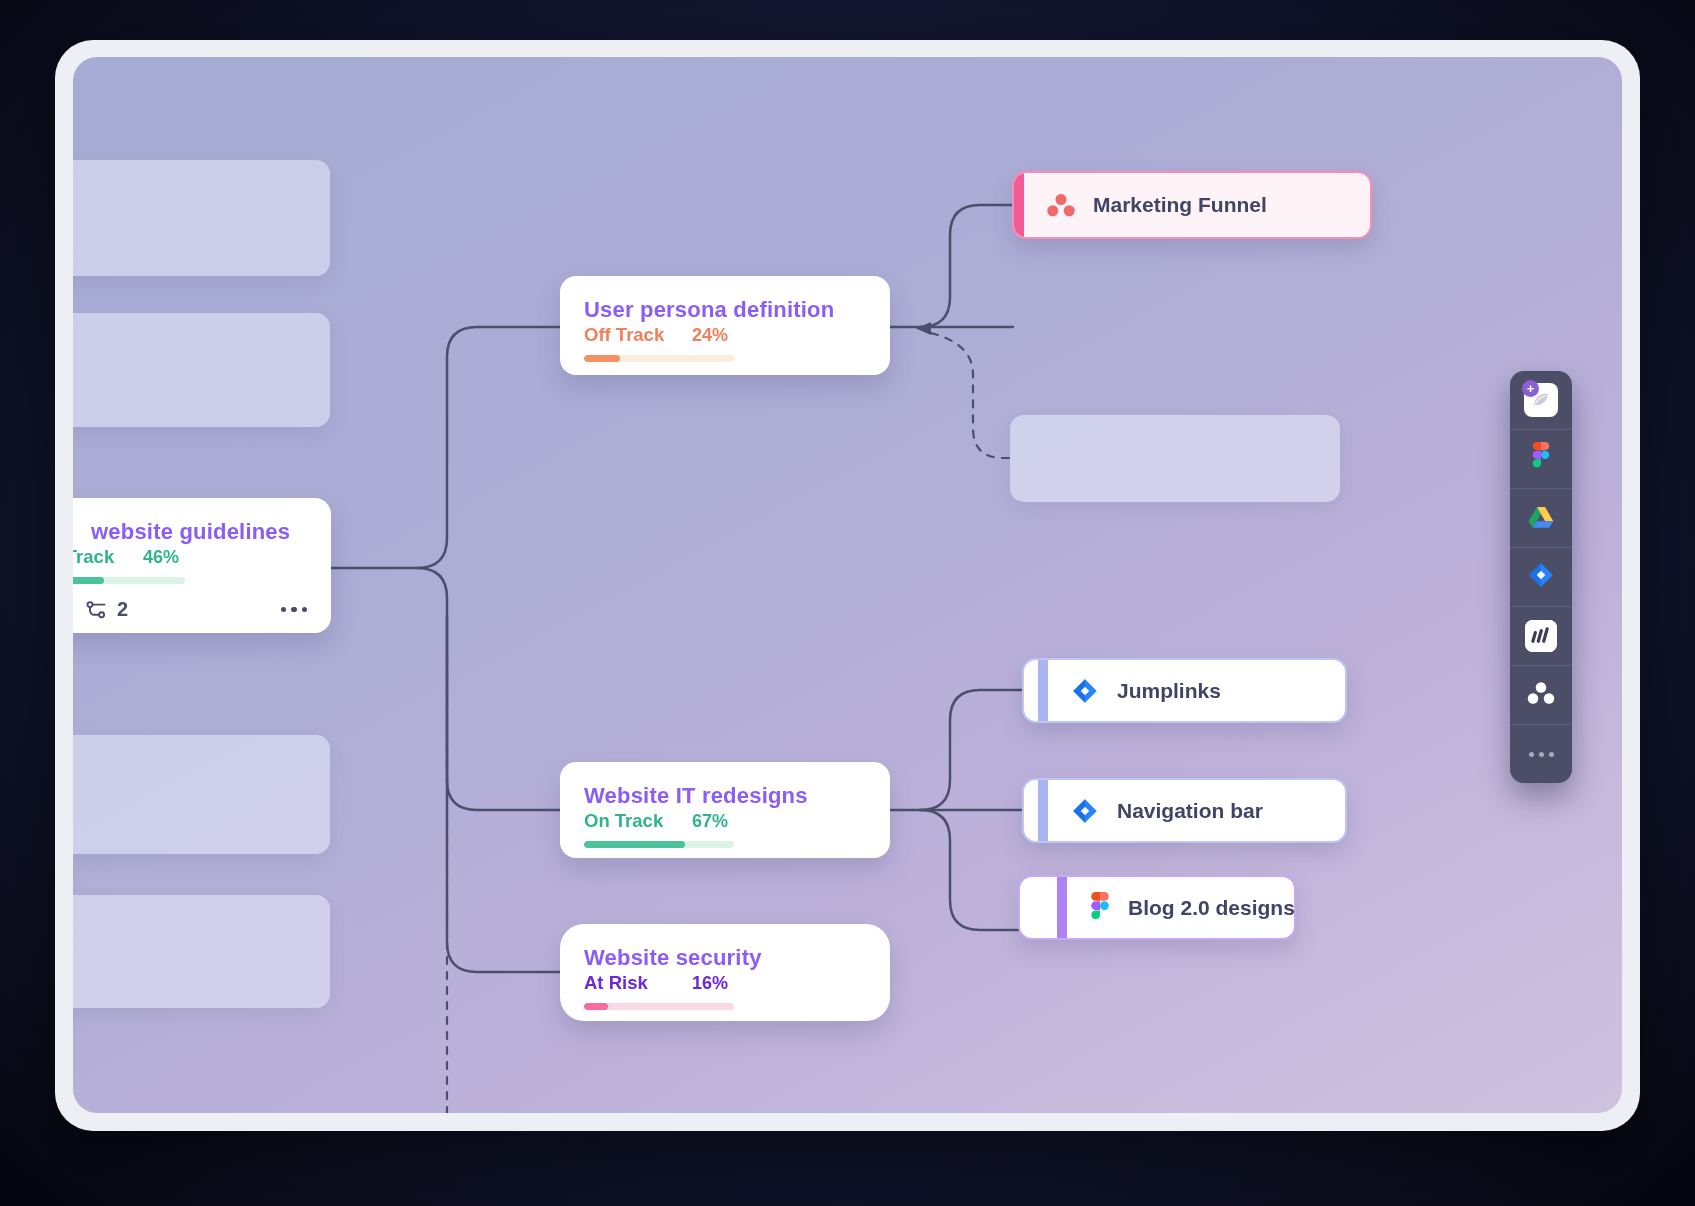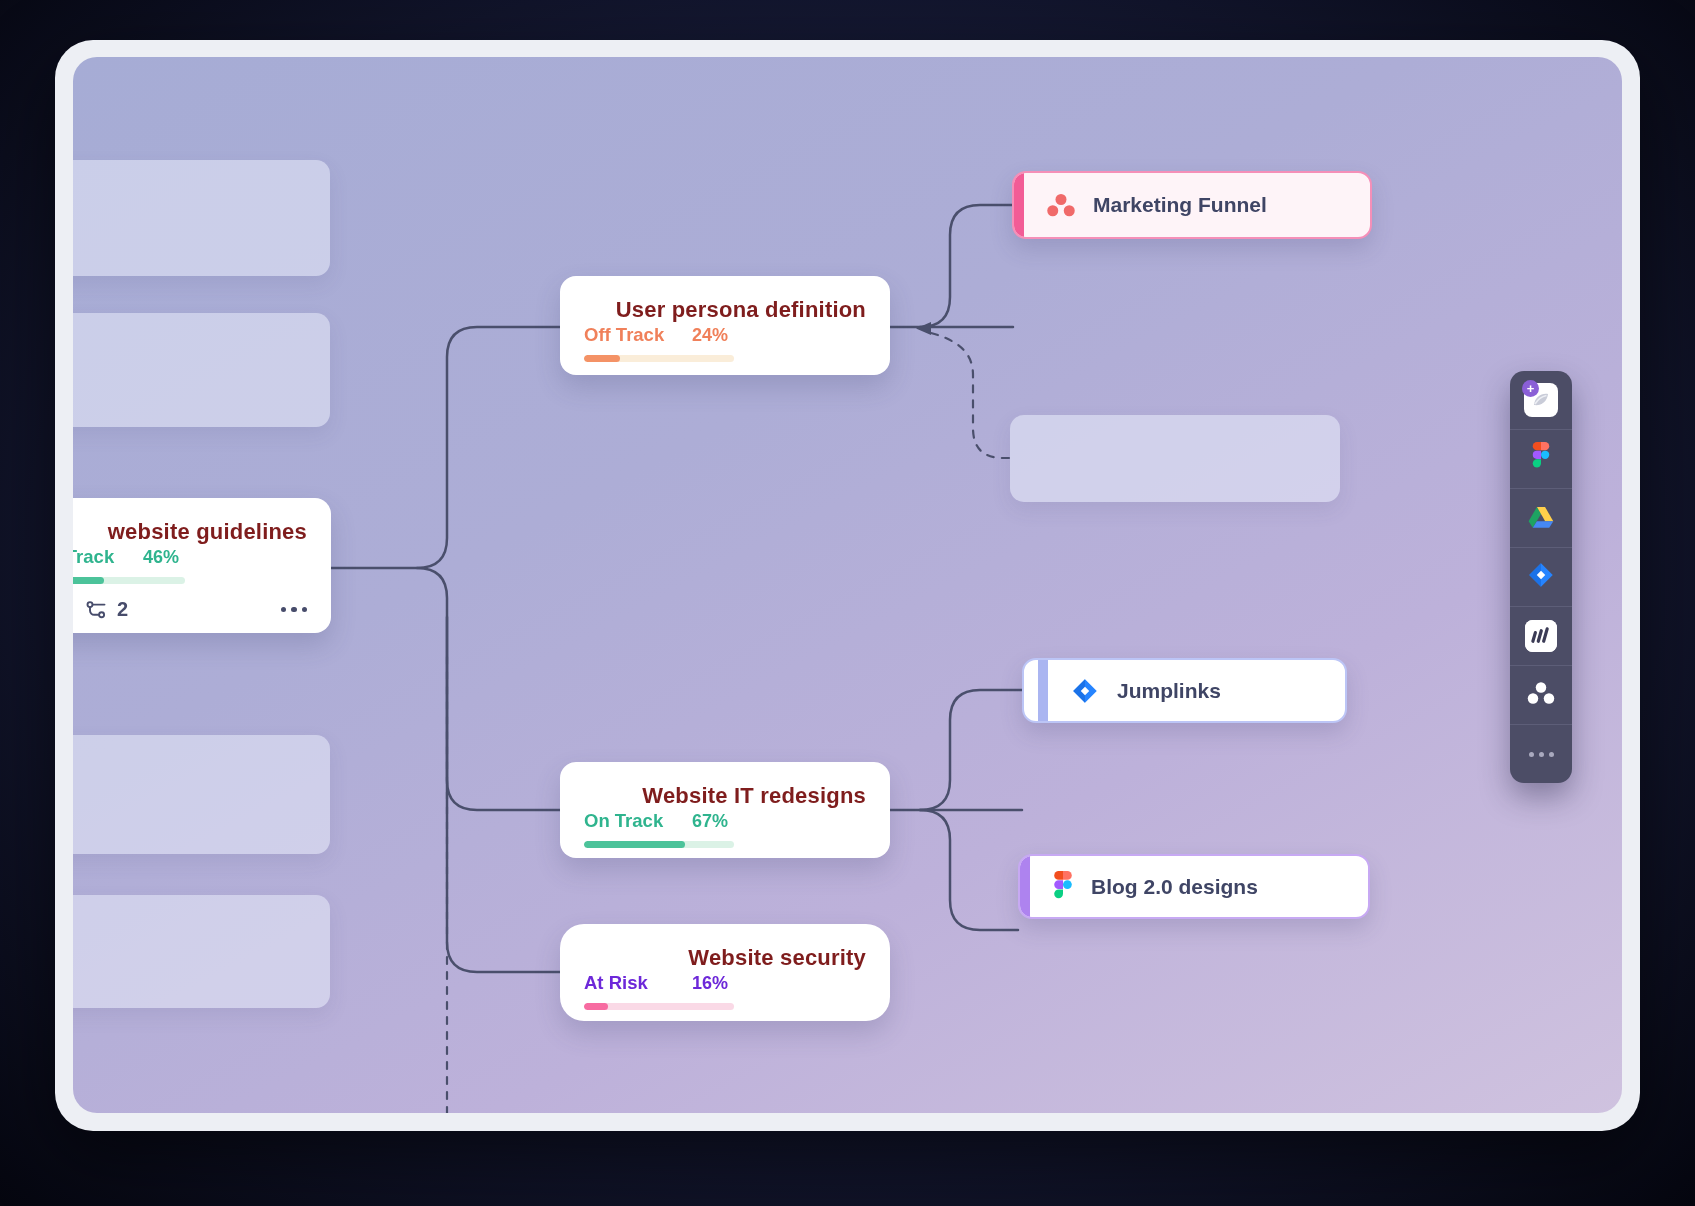--- a/index.html
+++ b/index.html
@@ -13,21 +13,21 @@
     background:linear-gradient(152deg,#a6acd5 0%,#adadd6 38%,#bdb1da 68%,#cfc2df 100%);}
   .connectors{position:absolute;left:0;top:0;}
 
   
   .ghost{position:absolute;background:rgba(231,235,250,.55);border-radius:14px;
     box-shadow:0 8px 20px rgba(70,70,120,.10);}
 
   
   .node{position:absolute;background:#fff;border-radius:16px;
     box-shadow:0 12px 26px rgba(60,63,110,.20);box-sizing:border-box;padding:21px 24px 18px 24px;}
-  .node-title{font-size:22px;font-weight:700;color:#7f1d1d;letter-spacing:.2px;white-space:nowrap;text-align:right;}
+  .node-title{font-size:22px;font-weight:700;color:#8b5cf6;letter-spacing:.2px;white-space:nowrap;}
   .status-row{display:flex;align-items:baseline;margin-top:1px;}
   .status-label{font-size:18.5px;font-weight:700;width:108px;white-space:nowrap;}
   .status-pct{font-size:18px;font-weight:700;}
   .bar{width:150px;height:7px;border-radius:4px;margin-top:9px;overflow:hidden;}
   .bar-fill{height:100%;border-radius:4px;}
   .on-track .status-label,.on-track .status-pct{color:#2FB48E;}
   .on-track .bar{background:#DBF2E6;} .on-track .bar-fill{background:#4CC39A;}
   .off-track .status-label,.off-track .status-pct{color:#F0805A;}
   .off-track .bar{background:#FAEDD9;} .off-track .bar-fill{background:#F49266;}
   .at-risk .status-label,.at-risk .status-pct{color:#6d28d9;}
@@ -172,22 +172,33 @@
     <span class="app-ic">
       <svg width="30" height="30" viewBox="0 0 24 24">
         <path d="M12 2.6 L21.4 12 L12 21.4 L2.6 12 Z" fill="#2684FF"></path>
         <path d="M12 2.6 L2.6 12 L12 21.4 Z" fill="#1B72E8"></path>
         <rect x="9.6" y="9.6" width="4.8" height="4.8" fill="#fff" transform="rotate(45 12 12)"></rect>
       </svg>
     </span>
     <span class="leaf-label">Jumplinks</span>
   </div>
 
-
-  <div class="leaf leaf-purple" style="left:945px;top:797px;width:352px;height:65px;">
+  <div class="leaf leaf-peri" style="left:949px;top:721px;width:325px;height:65px;">
+    <div class="edge"></div>
+    <span class="app-ic">
+      <svg width="30" height="30" viewBox="0 0 24 24">
+        <path d="M12 2.6 L21.4 12 L12 21.4 L2.6 12 Z" fill="#2684FF"></path>
+        <path d="M12 2.6 L2.6 12 L12 21.4 Z" fill="#1B72E8"></path>
+        <rect x="9.6" y="9.6" width="4.8" height="4.8" fill="#fff" transform="rotate(45 12 12)"></rect>
+      </svg>
+    </span>
+    <span class="leaf-label">Navigation bar</span>
+  </div>
+
+  <div class="leaf leaf-purple" style="left:945px;top:818px;width:278px;height:65px;padding-left:37px;">
     <div class="edge"></div>
     <span class="app-ic">
       <svg width="22" height="32" viewBox="0 0 16 24">
         <path d="M8 0 H4.7 a3.3 3.3 0 0 0 0 6.6 H8 Z" fill="#F24E1E"></path>
         <path d="M8 0 h3.3 a3.3 3.3 0 1 1 0 6.6 H8 Z" fill="#FF7262"></path>
         <path d="M8 6.9 H4.7 a3.3 3.3 0 0 0 0 6.6 H8 Z" fill="#A259FF"></path>
         <circle cx="11.3" cy="10.2" r="3.3" fill="#1ABCFE"></circle>
         <path d="M8 13.8 H4.7 a3.3 3.3 0 1 0 3.3 3.3 Z" fill="#0ACF83"></path>
       </svg>
     </span>

